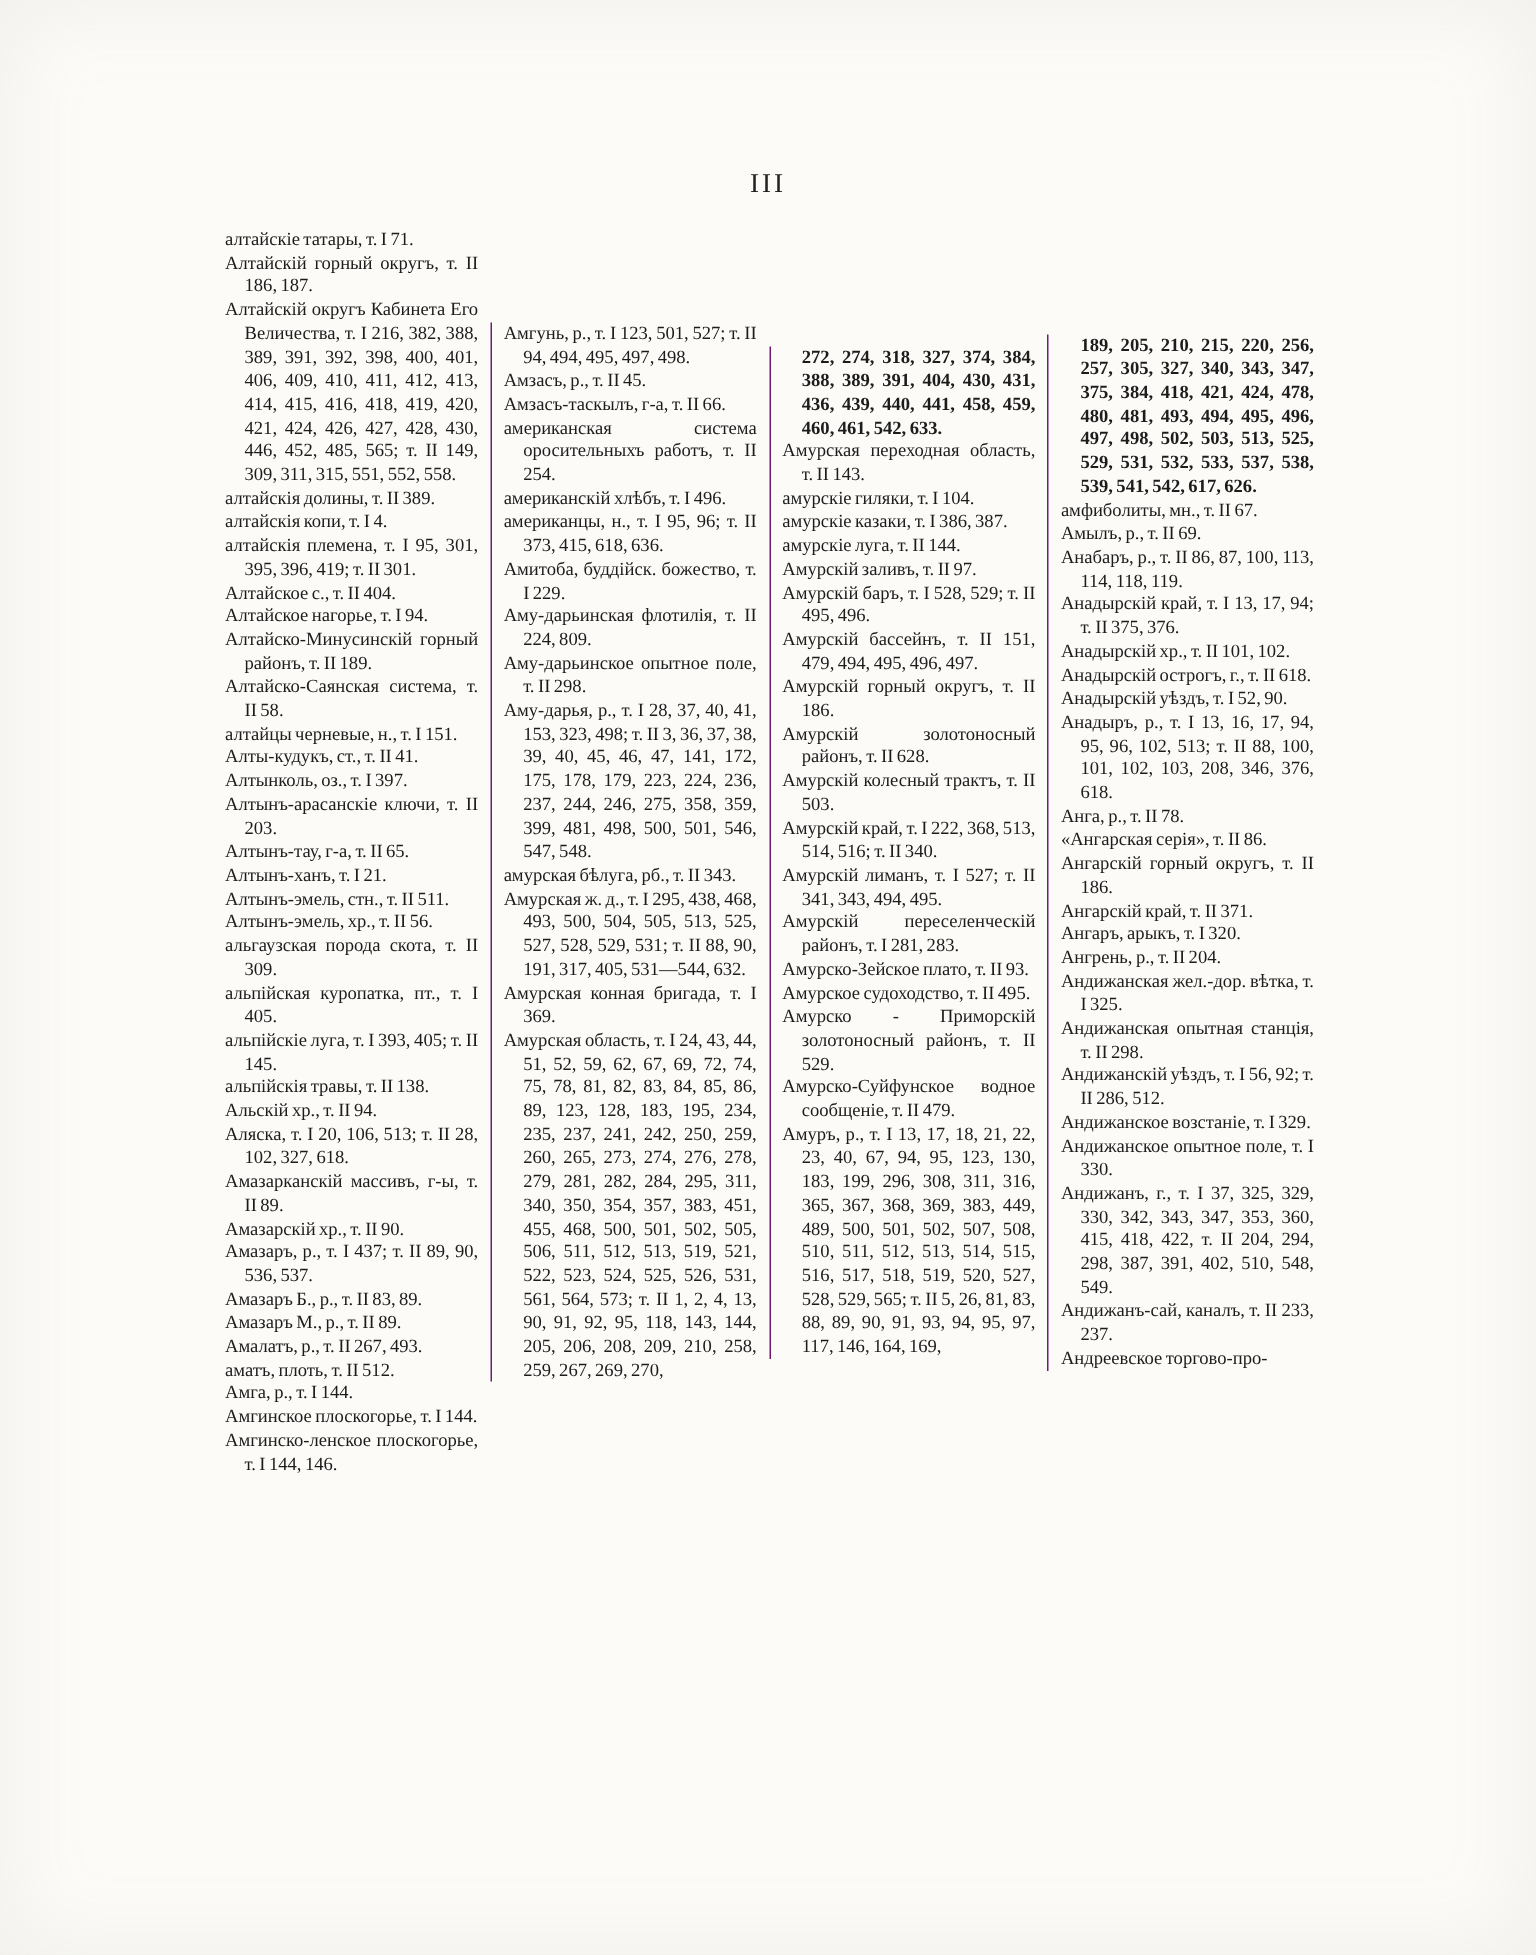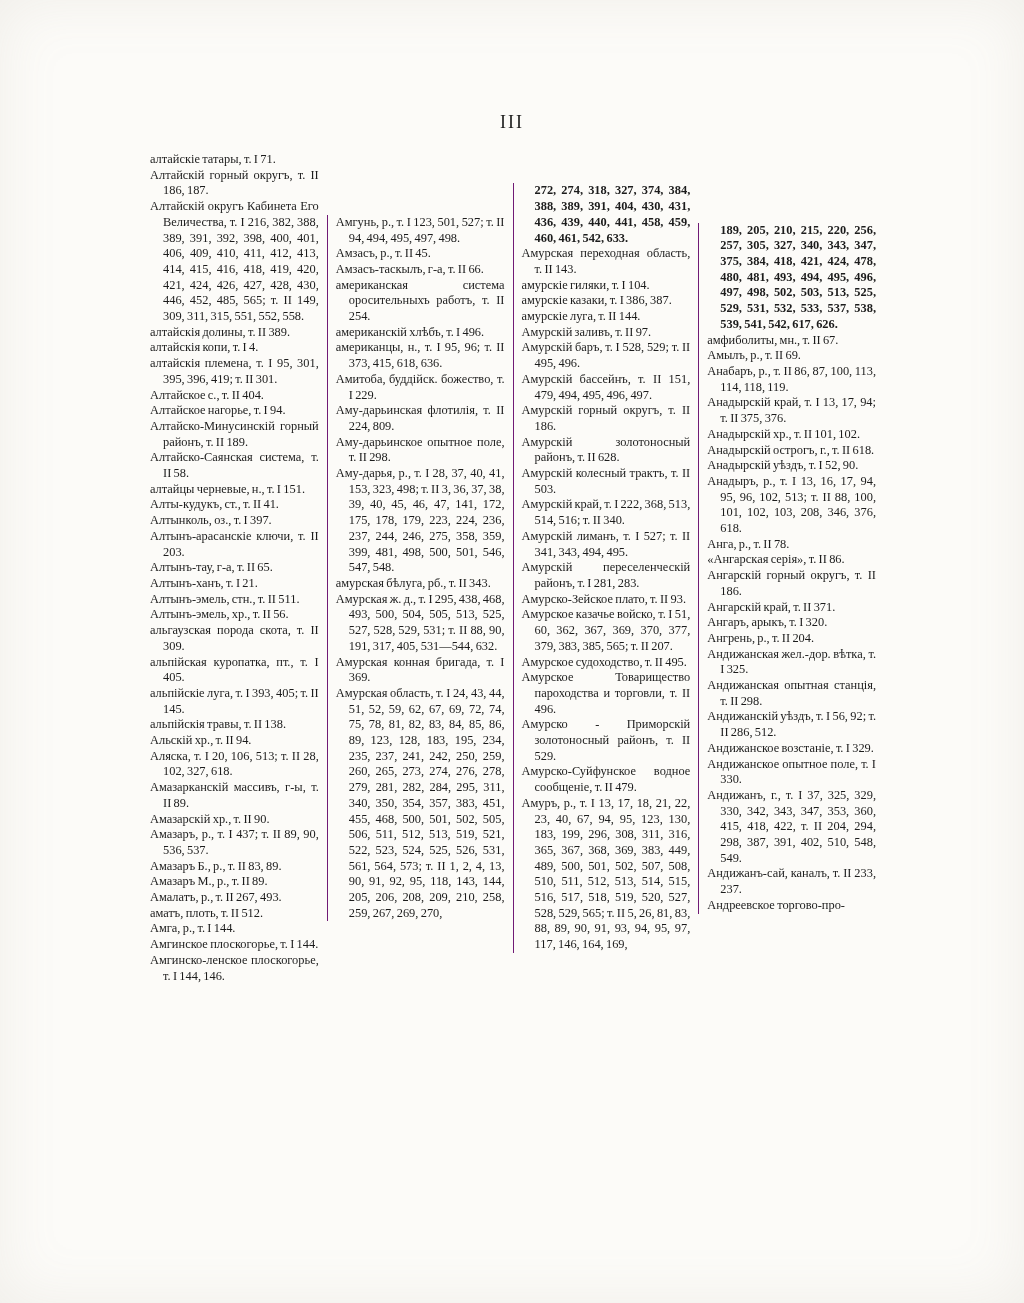--- a/index.html
+++ b/index.html
@@ -130,23 +130,21 @@
         <div class="entry">Амурскій заливъ, т. II 97.</div>
         <div class="entry">Амурскій баръ, т. I 528, 529; т. II 495, 496.</div>
         <div class="entry">Амурскій бассейнъ, т. II 151, 479, 494, 495, 496, 497.</div>
         <div class="entry">Амурскій горный округъ, т. II 186.</div>
         <div class="entry">Амурскій золотоносный районъ, т. II 628.</div>
         <div class="entry">Амурскій колесный трактъ, т. II 503.</div>
         <div class="entry">Амурскій край, т. I 222, 368, 513, 514, 516; т. II 340.</div>
         <div class="entry">Амурскій лиманъ, т. I 527; т. II 341, 343, 494, 495.</div>
         <div class="entry">Амурскій переселенческій районъ, т. I 281, 283.</div>
         <div class="entry">Амурско-Зейское плато, т. II 93.</div>
-        <div class="entry">Амурское казачье войско, т. I 51, 60, 362, 367, 369, 370, 377, 379, 383, 385, 565; т. II 207.</div>
         <div class="entry">Амурское судоходство, т. II 495.</div>
-        <div class="entry">Амурское Товарищество пароходства и торговли, т. II 496.</div>
         <div class="entry">Амурско - Приморскій золотоносный районъ, т. II 529.</div>
         <div class="entry">Амурско-Суйфунское водное сообщеніе, т. II 479.</div>
         <div class="entry">Амуръ, р., т. I 13, 17, 18, 21, 22, 23, 40, 67, 94, 95, 123, 130, 183, 199, 296, 308, 311, 316, 365, 367, 368, 369, 383, 449, 489, 500, 501, 502, 507, 508, 510, 511, 512, 513, 514, 515, 516, 517, 518, 519, 520, 527, 528, 529, 565; т. II 5, 26, 81, 83, 88, 89, 90, 91, 93, 94, 95, 97, 117, 146, 164, 169,</div>
       </div>
     <div class="column">
         <div class="entry continuation">189, 205, 210, 215, 220, 256, 257, 305, 327, 340, 343, 347, 375, 384, 418, 421, 424, 478, 480, 481, 493, 494, 495, 496, 497, 498, 502, 503, 513, 525, 529, 531, 532, 533, 537, 538, 539, 541, 542, 617, 626.</div>
         <div class="entry">амфиболиты, мн., т. II 67.</div>
         <div class="entry">Амылъ, р., т. II 69.</div>
         <div class="entry">Анабаръ, р., т. II 86, 87, 100, 113, 114, 118, 119.</div>
         <div class="entry">Анадырскій край, т. I 13, 17, 94; т. II 375, 376.</div>

